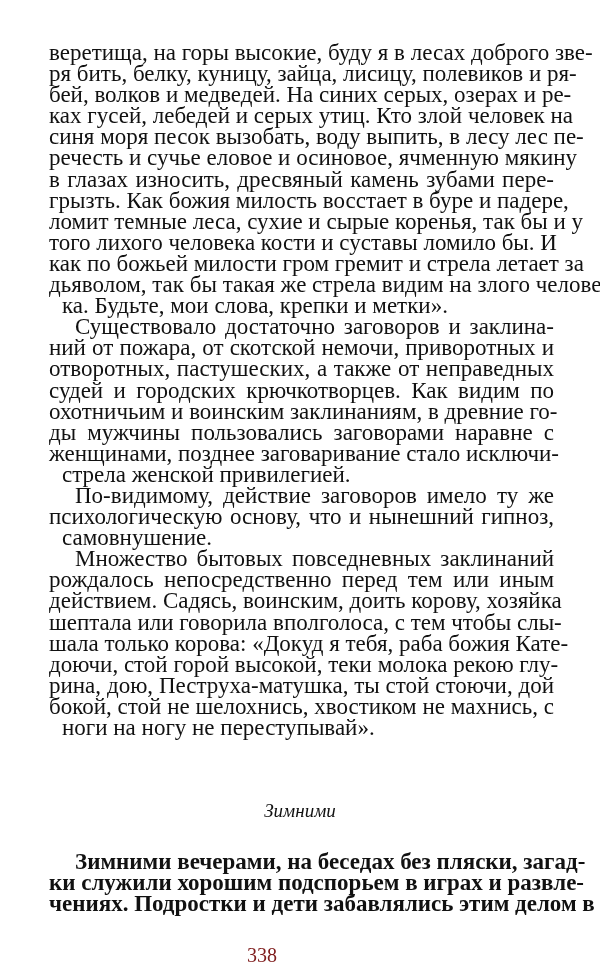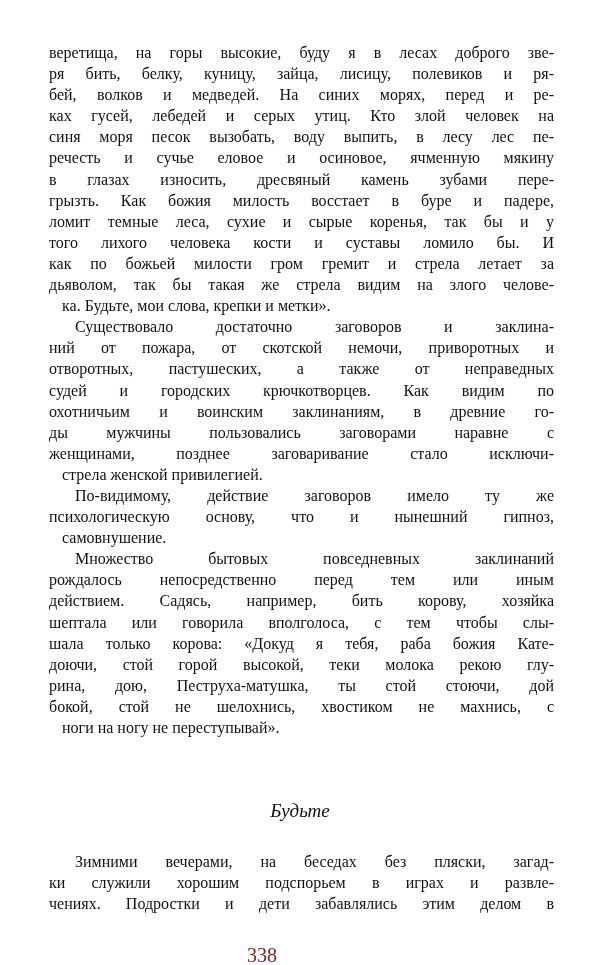--- a/index.html
+++ b/index.html
@@ -1,43 +1,43 @@
 <!DOCTYPE html>
 <html><head>
 <meta charset="utf-8">
 <style>
   html, body { margin: 0; padding: 0; background: #ffffff; }
   body { width: 600px; height: 965px; position: relative; overflow: hidden; }
   .page {
     position: absolute; left: 49px; top: 42px; width: 505px;
     font-family: "Liberation Serif", "DejaVu Serif", serif;
-    font-size: 16px; line-height: 21.1px; color: #111111;
+    font-size: 23px; line-height: 21.1px; color: #111111;
   }
   .line { display: block; white-space: nowrap; text-align: justify; text-align-last: justify; height: 21.1px; }
   .line.last { text-align-last: left; margin-left: 13px; }
   .line.indent { padding-left: 26px; }
   .heading {
     position: absolute; left: 0; width: 600px; top: 800px; text-align: center;
     font-family: "Liberation Serif", "DejaVu Serif", serif; font-style: italic;
     font-size: 19px; color: #111111;
   }
-  .page2 { top: 851px; }
+  .page2 { top: 851px; font-weight: bold; }
   .pagenum {
     position: absolute; left: 0; width: 524px; top: 944px; text-align: center;
     font-family: "Liberation Serif", "DejaVu Serif", serif; font-size: 20px; color: #7f1d1d;
   }
 </style>
 </head>
 <body>
 
 <div class="page">
 
   <span class="line">веретища, на горы высокие, буду я в лесах доброго зве-</span>
   <span class="line">ря бить, белку, куницу, зайца, лисицу, полевиков и ря-</span>
-  <span class="line">бей, волков и медведей. На синих морях, перед и ре-</span>
+  <span class="line">бей, волков и медведей. На синих серых, озерах и ре-</span>
   <span class="line">ках гусей, лебедей и серых утиц. Кто злой человек на</span>
   <span class="line">синя моря песок вызобать, воду выпить, в лесу лес пе-</span>
   <span class="line">речесть и сучье еловое и осиновое, ячменную мякину</span>
   <span class="line">в глазах износить, дресвяный камень зубами пере-</span>
   <span class="line">грызть. Как божия милость восстает в буре и падере,</span>
   <span class="line">ломит темные леса, сухие и сырые коренья, так бы и у</span>
   <span class="line">того лихого человека кости и суставы ломило бы. И</span>
   <span class="line">как по божьей милости гром гремит и стрела летает за</span>
   <span class="line">дьяволом, так бы такая же стрела видим на злого челове-</span>
   <span class="line last">ка. Будьте, мои слова, крепки и метки».</span>
@@ -50,30 +50,30 @@
   <span class="line">ды мужчины пользовались заговорами наравне с</span>
   <span class="line">женщинами, позднее заговаривание стало исключи-</span>
   <span class="line last">стрела женской привилегией.</span>
 
   <span class="line indent">По-видимому, действие заговоров имело ту же</span>
   <span class="line">психологическую основу, что и нынешний гипноз,</span>
   <span class="line last">самовнушение.</span>
 
   <span class="line indent">Множество бытовых повседневных заклинаний</span>
   <span class="line">рождалось непосредственно перед тем или иным</span>
-  <span class="line">действием. Садясь, например, бить корову, хозяйка</span>
+  <span class="line">действием. Садясь, воинским, доить корову, хозяйка</span>
   <span class="line">шептала или говорила вполголоса, с тем чтобы слы-</span>
   <span class="line">шала только корова: «Докуд я тебя, раба божия Кате-</span>
   <span class="line">доючи, стой горой высокой, теки молока рекою глу-</span>
   <span class="line">рина, дою, Пеструха-матушка, ты стой стоючи, дой</span>
   <span class="line">бокой, стой не шелохнись, хвостиком не махнись, с</span>
   <span class="line last">ноги на ногу не переступывай».</span>
 </div>
 
-<div class="heading">Будьте</div>
+<div class="heading">Зимними</div>
 
 <div class="page page2">
   <span class="line indent">Зимними вечерами, на беседах без пляски, загад-</span>
   <span class="line">ки служили хорошим подспорьем в играх и развле-</span>
   <span class="line">чениях. Подростки и дети забавлялись этим делом в</span>
 </div>
 
 <div class="pagenum">338</div>
 
 </body></html>

